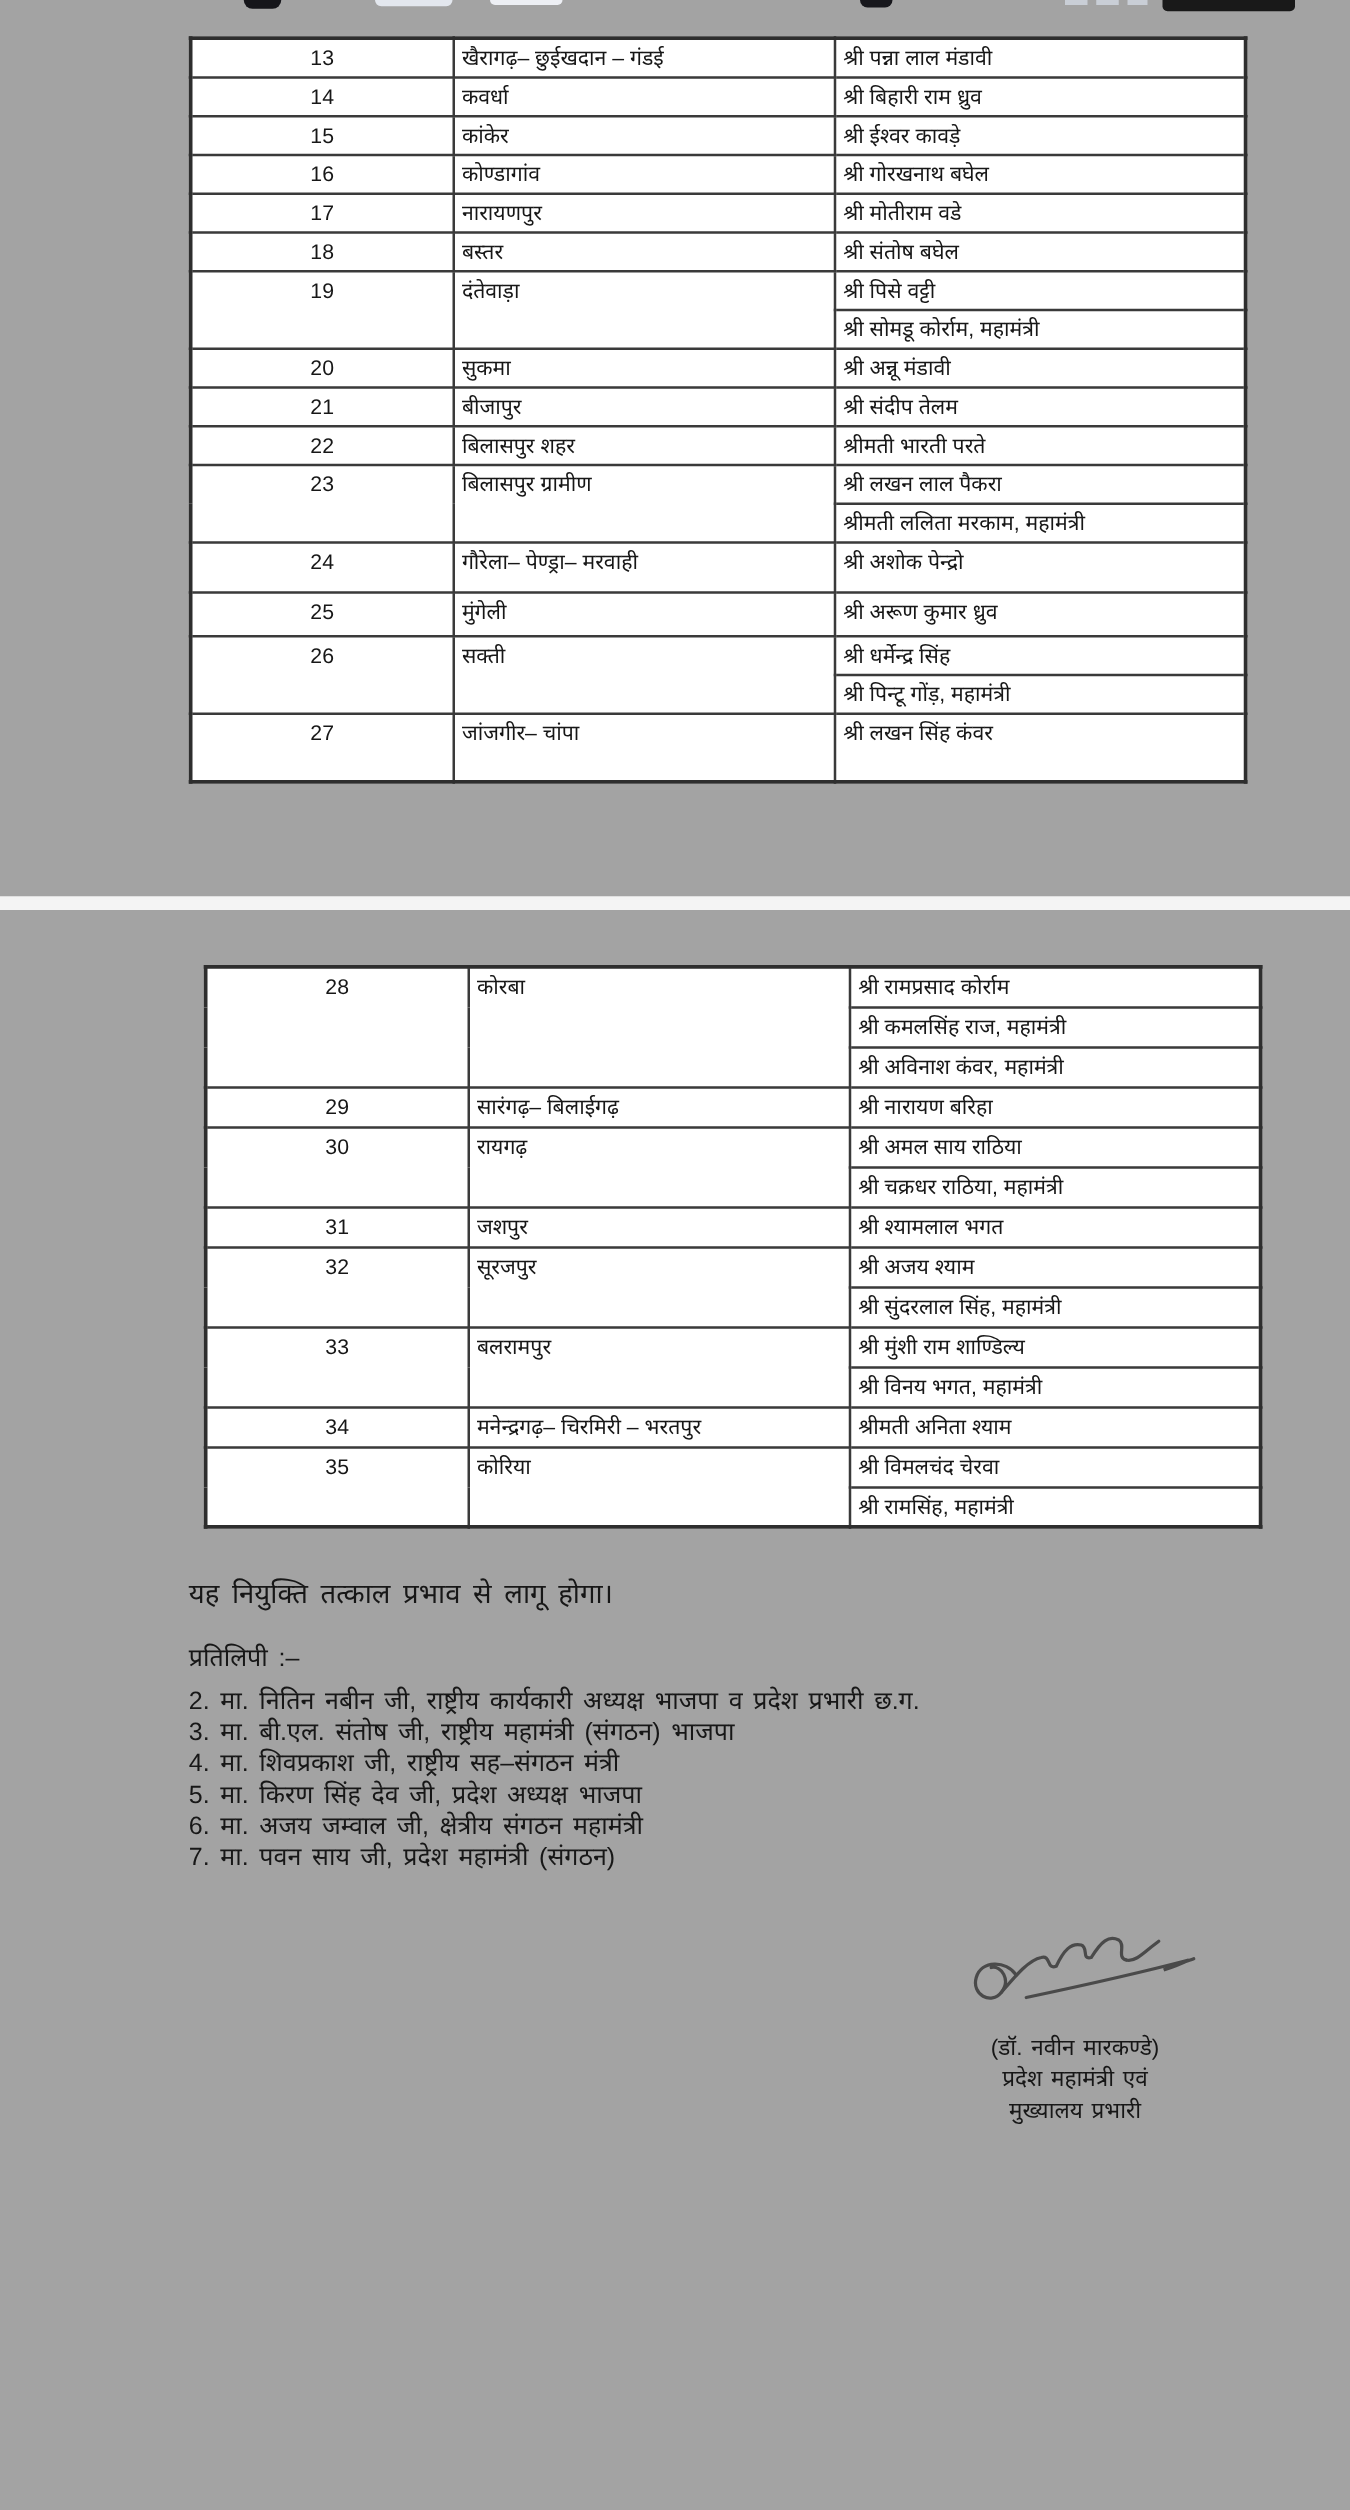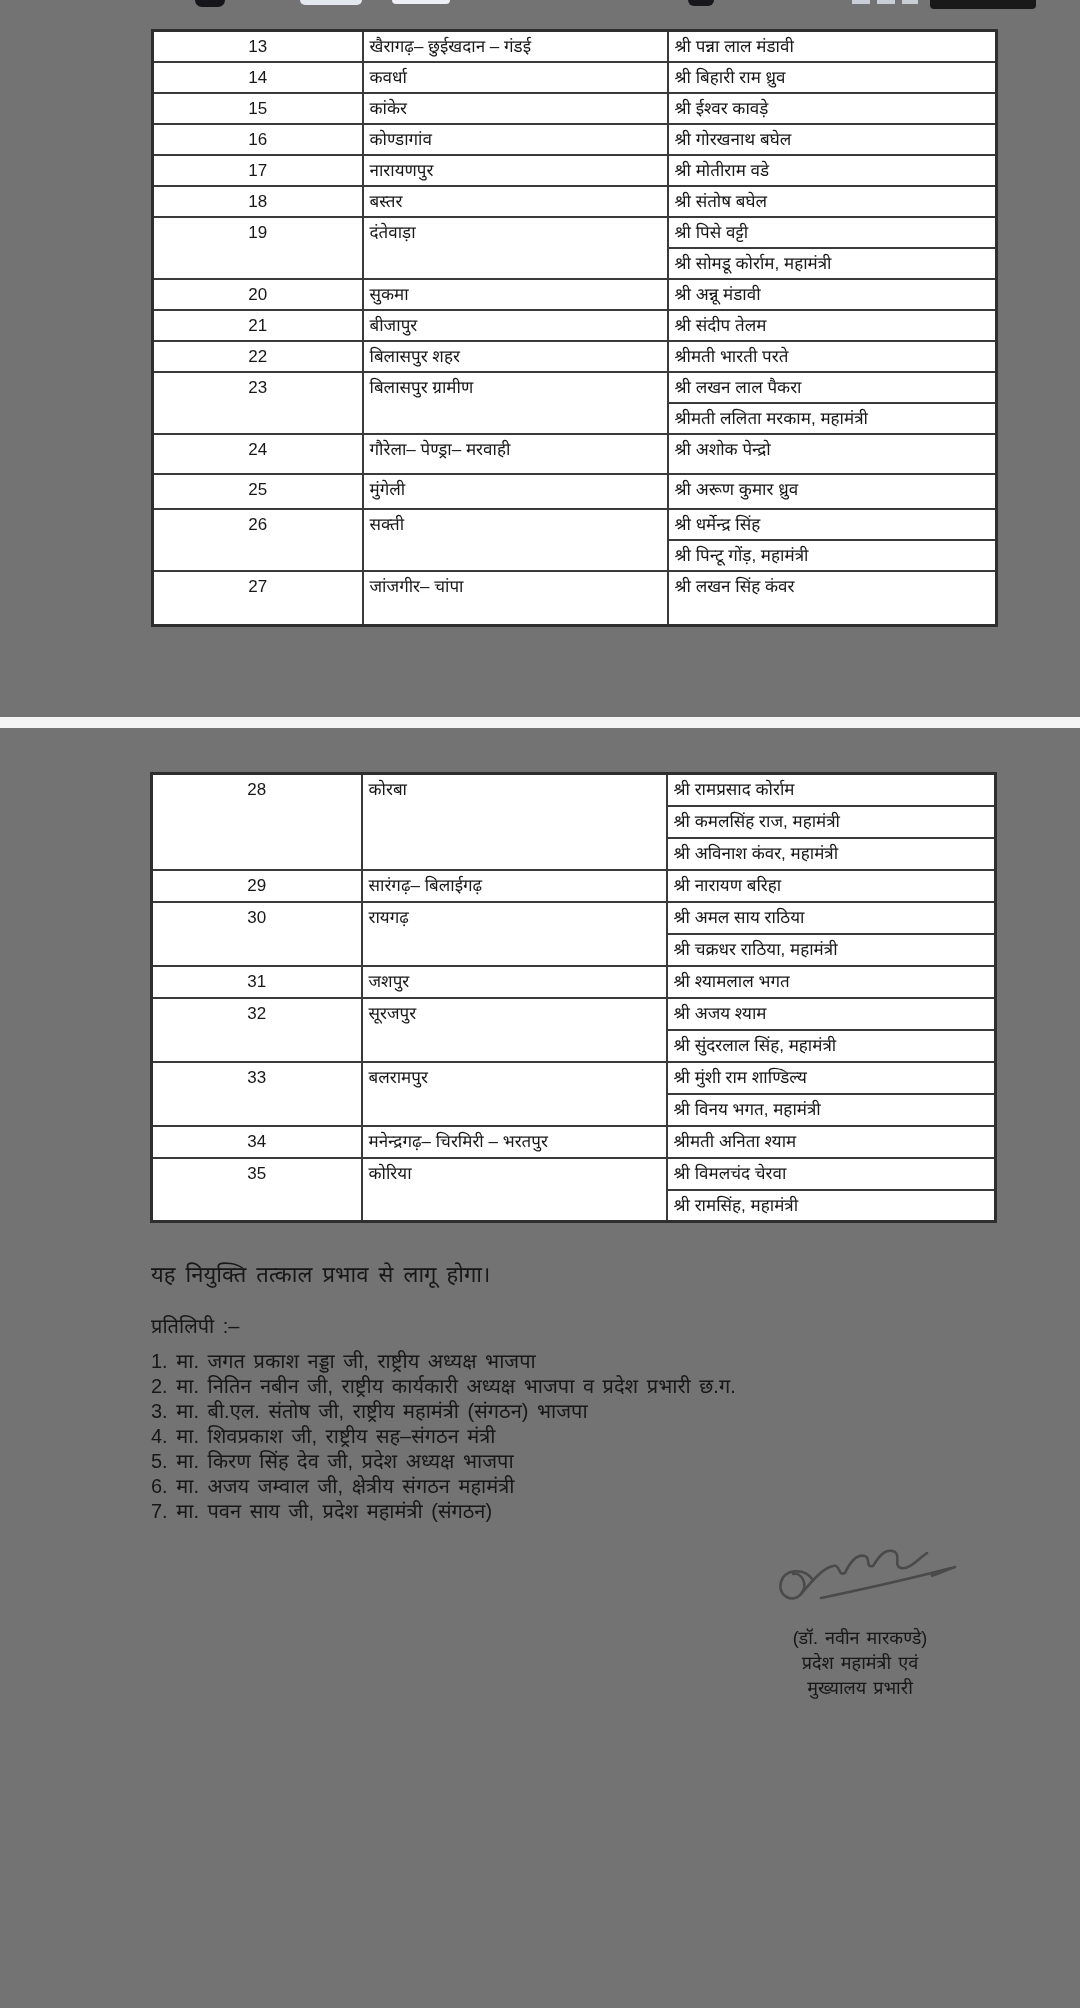--- a/index.html
+++ b/index.html
@@ -1,17 +1,17 @@
 <!DOCTYPE html>
 <html><head>
 <meta charset="utf-8">
 <style>
   html,body{margin:0;padding:0;}
   body{background:#fff;font-family:"Liberation Sans","DejaVu Sans",sans-serif;}
-  .page{position:relative;width:1080px;height:2008px;background:#737373;overflow:hidden;color:#1f1f1f;}
+  .page{position:relative;width:1080px;height:2008px;background:#a3a3a3;overflow:hidden;color:#1f1f1f;}
 
   
   .frag{position:absolute;top:0;}
 
   
   table.doc-table{position:absolute;border-collapse:collapse;table-layout:fixed;background:#fff;border:3px solid #2e2e2e;}
   table.doc-table td{border:2px solid #3a3a3a;font-size:17px;line-height:1.3;padding:4px 6px 0 6px;vertical-align:top;overflow:hidden;white-space:nowrap;color:#171717;}
   td.col-no{text-align:center;font-size:15px;padding-top:6px;color:#222;}
   .t1 tr{height:31px;}
   .t2 tr{height:32px;}
@@ -131,21 +131,21 @@
         <tr style="height: 55px;">
           <td class="col-no" rowspan="1">27</td>
           <td class="col-district" rowspan="1">जांजगीर– चांपा</td>
           <td class="col-name">श्री लखन सिंह कंवर</td>
         </tr>
       </tbody>
   </table>
 
   <div class="band" style="top:717px;height:11px;"></div>
 
-  <table class="doc-table t2" style="left:150px;top:772px;width:844px;padding-left:15px;">
+  <table class="doc-table t2" style="left:163px;top:772px;width:844px;padding-left:15px;">
     <colgroup>
         <col style="width:210px">
         <col style="width:305px">
         <col style="width:329px">
       </colgroup>
     <tbody>
         <tr>
           <td class="col-no" rowspan="3">28</td>
           <td class="col-district" rowspan="3">कोरबा</td>
           <td class="col-name">श्री रामप्रसाद कोर्राम</td>
@@ -204,21 +204,20 @@
           <td class="col-name">श्री रामसिंह, महामंत्री</td>
         </tr>
       </tbody>
   </table>
 
   <div class="note-line">यह नियुक्ति तत्काल प्रभाव से लागू होगा।</div>
 
   <div class="copy-block">
     <p class="copy-heading">प्रतिलिपी :–</p>
     <ul class="copy-list">
-        <li>1. मा. जगत प्रकाश नड्डा जी, राष्ट्रीय अध्यक्ष भाजपा</li>
         <li>2. मा. नितिन नबीन जी, राष्ट्रीय कार्यकारी अध्यक्ष भाजपा व प्रदेश प्रभारी छ.ग.</li>
         <li>3. मा. बी.एल. संतोष जी, राष्ट्रीय महामंत्री (संगठन) भाजपा</li>
         <li>4. मा. शिवप्रकाश जी, राष्ट्रीय सह–संगठन मंत्री</li>
         <li>5. मा. किरण सिंह देव जी, प्रदेश अध्यक्ष भाजपा</li>
         <li>6. मा. अजय जम्वाल जी, क्षेत्रीय संगठन महामंत्री</li>
         <li>7. मा. पवन साय जी, प्रदेश महामंत्री (संगठन)</li>
       </ul>
   </div>
 
   <div class="signature-block">

